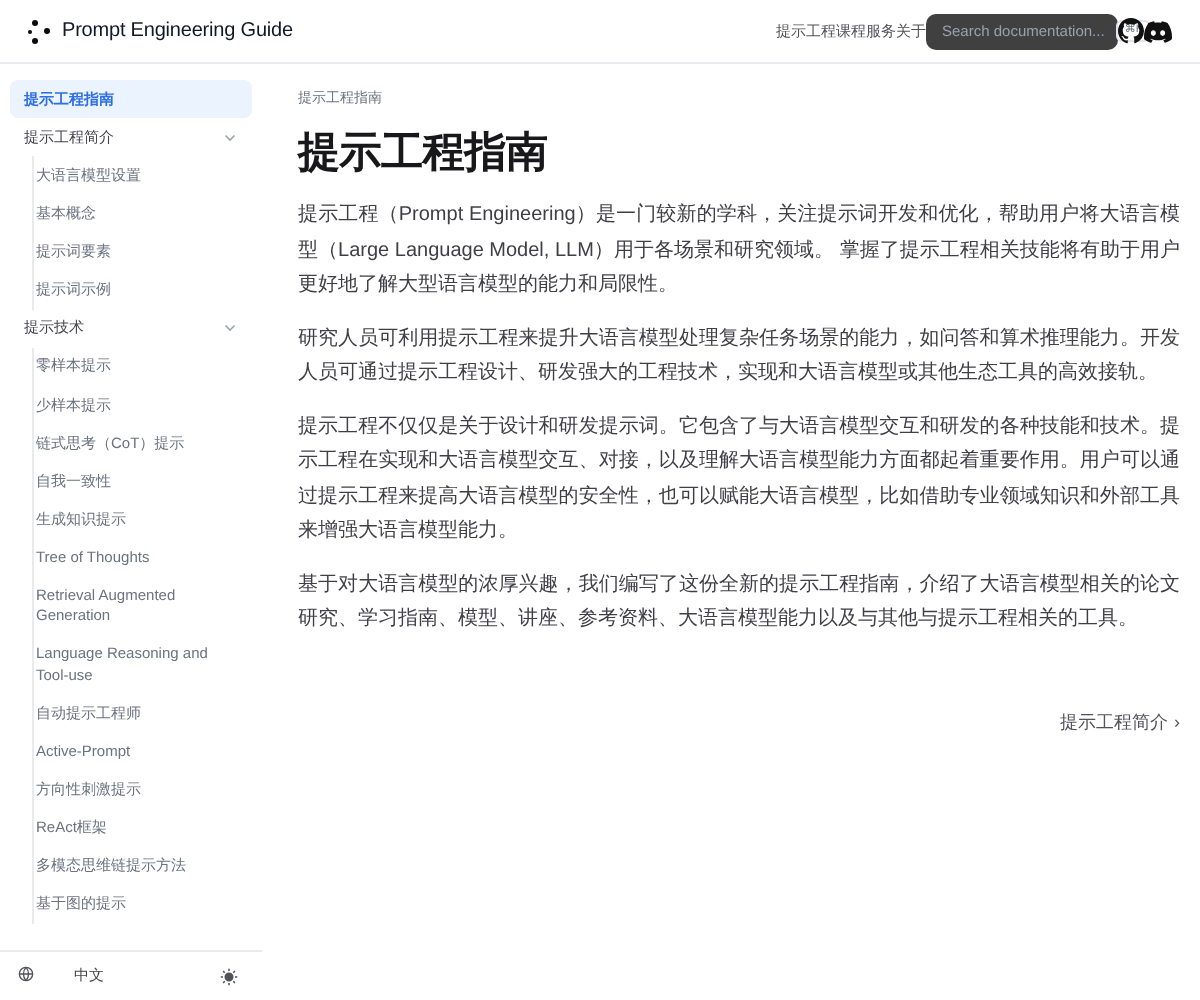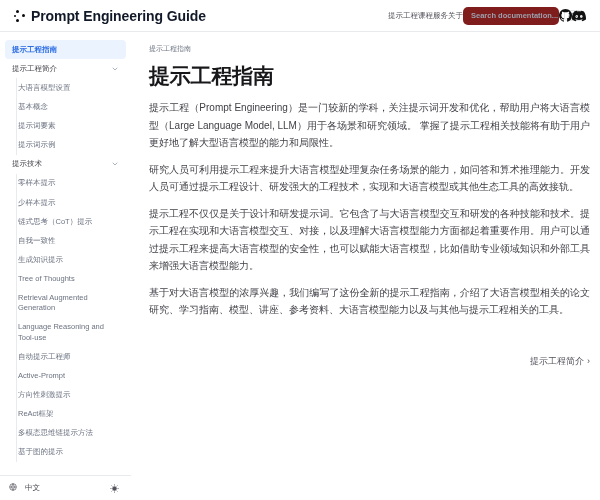--- a/index.html
+++ b/index.html
@@ -9,25 +9,25 @@
   
   .header { height:32px; border-bottom:1px solid #e8eaee; display:flex;
     align-items:center; justify-content:space-between; padding:0 14px; background:#fff; }
   .logo { display:flex; align-items:center; gap:6px; cursor:pointer; }
   .logo-dots { position:relative; width:11px; height:14px; }
   .logo-dots i { position:absolute; width:3px; height:3px; background:#0b0b0f; border-radius:50%; }
   .logo-dots i:nth-child(1){ left:2px; top:1px; }
   .logo-dots i:nth-child(2){ left:0px;  top:6px; width:2.4px; height:2.4px; }
   .logo-dots i:nth-child(3){ left:2px; top:10.5px; }
   .logo-dots i:nth-child(4){ left:7.5px; top:5.5px; }
-  .logo-title { font-size:14px; font-weight:700; letter-spacing:-.1px; }
+  .logo-title { font-size:10px; font-weight:400; letter-spacing:-.1px; }
   .hnav { display:flex; align-items:center; }
   .hlink { font-size:7.5px; color:#52525b; cursor:pointer; white-space:nowrap; }
   .search { display:flex; align-items:center; justify-content:space-between; gap:6px;
-    background:#7f1d1d; border-radius:5px; height:18px; width:96px; padding:0 4px 0 8px; cursor:text;font-weight:bold; }
+    background:#404040; border-radius:5px; height:18px; width:96px; padding:0 4px 0 8px; cursor:text; }
   .search-ph { font-size:7.5px; color:#9aa1ad; white-space:nowrap; }
   .search kbd { font-family:"Liberation Sans",sans-serif; font-size:5.5px; color:#6b7280;
     background:#fff; border:1px solid #e3e5ea; border-radius:3px; padding:1.5px 3px; line-height:1; }
   .hicon { display:flex; align-items:center; color:#111; cursor:pointer; }
 
   
   .layout { display:flex; height:468px; }
 
   
   .sidebar { width:131px; flex:none; display:flex; flex-direction:column; background:#fff; }
@@ -35,21 +35,21 @@
   .item { font-size:7.5px; line-height:1.35; padding:4.5px 7px; border-radius:4px;
     color:#52525b; display:flex; align-items:center; justify-content:space-between;
     cursor:pointer; }
   .item.active { background:#eaf3fe; color:#2f6fe4; font-weight:700; }
   .item.section { color:#44444c; }
   .item.sub { margin-left:11px; border-left:1px solid #e8eaee; border-radius:0;
     padding-left:1px; color:#6b7280; }
   .chev { display:flex; align-items:center; }
   .side-footer { border-top:1px solid #e8eaee; height:25px; flex:none; display:flex;
     align-items:center; justify-content:space-between; padding:0 12px 0 9px; }
-  .lang { display:flex; align-items:flex-start; gap:8px; font-size:7.5px; color:#44444c;
+  .lang { display:flex; align-items:flex-start; gap:20px; font-size:7.5px; color:#44444c;
     cursor:pointer; }
   .theme-btn { display:flex; align-items:center; cursor:pointer; color:#52525b; }
 
   
   .main { flex:1; padding:10px 10px 0 18px; overflow:hidden; }
   .breadcrumb { font-size:7px; color:#6b7280; margin-top:2px; }
   .page-title { font-size:21px; font-weight:700; color:#18181b; margin-top:8px;
     letter-spacing:-.2px; }
   .content p { font-size:10px; line-height:1.75; color:#3f3f46; margin-top:9px;
     max-width:448px; text-align:justify; }

